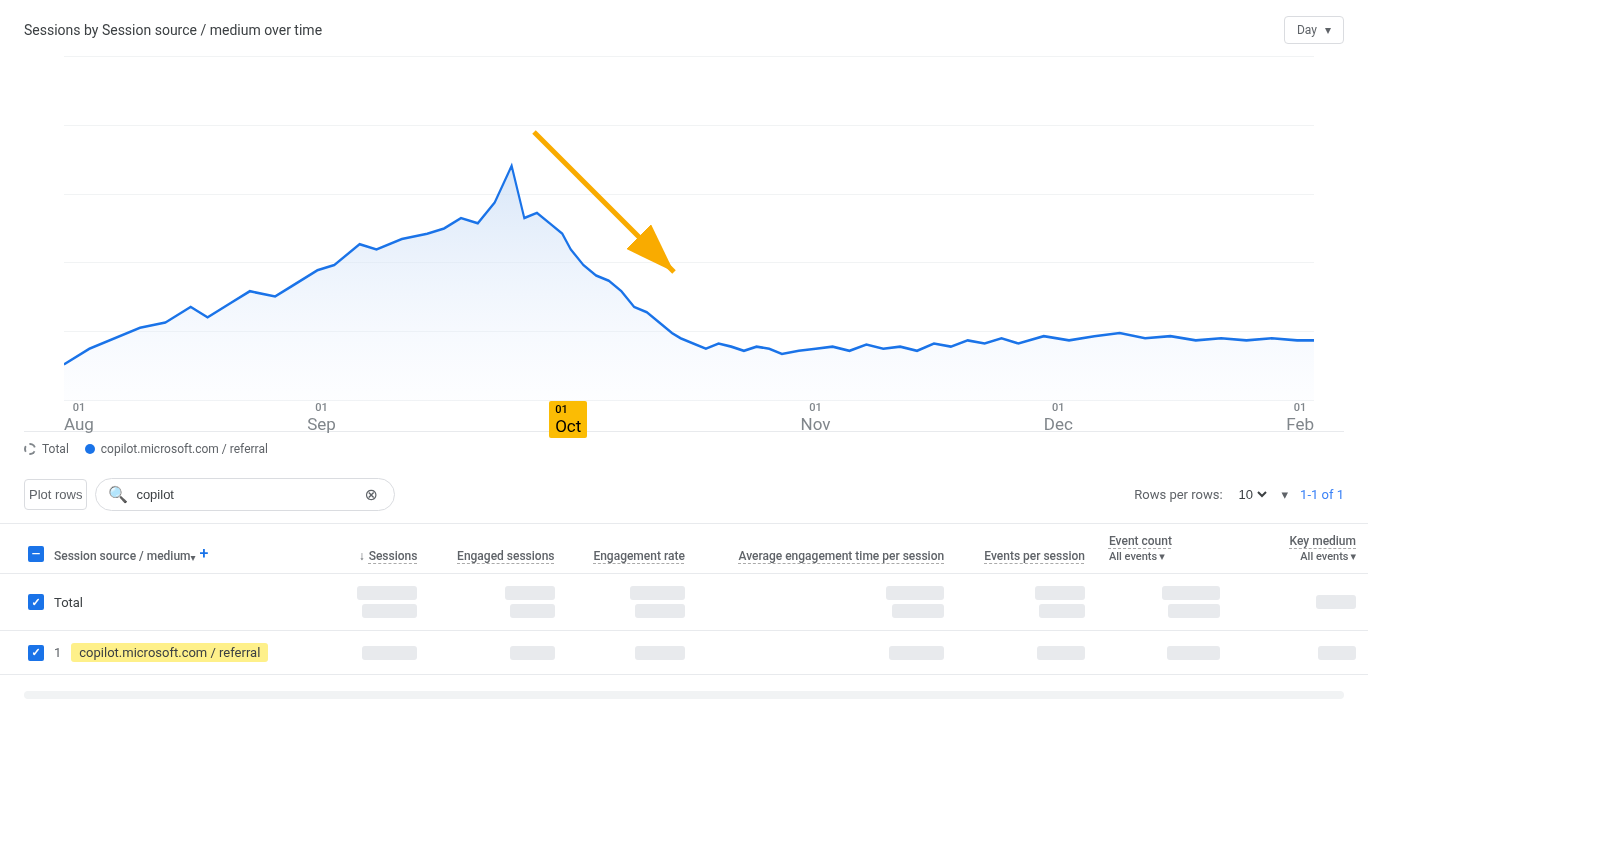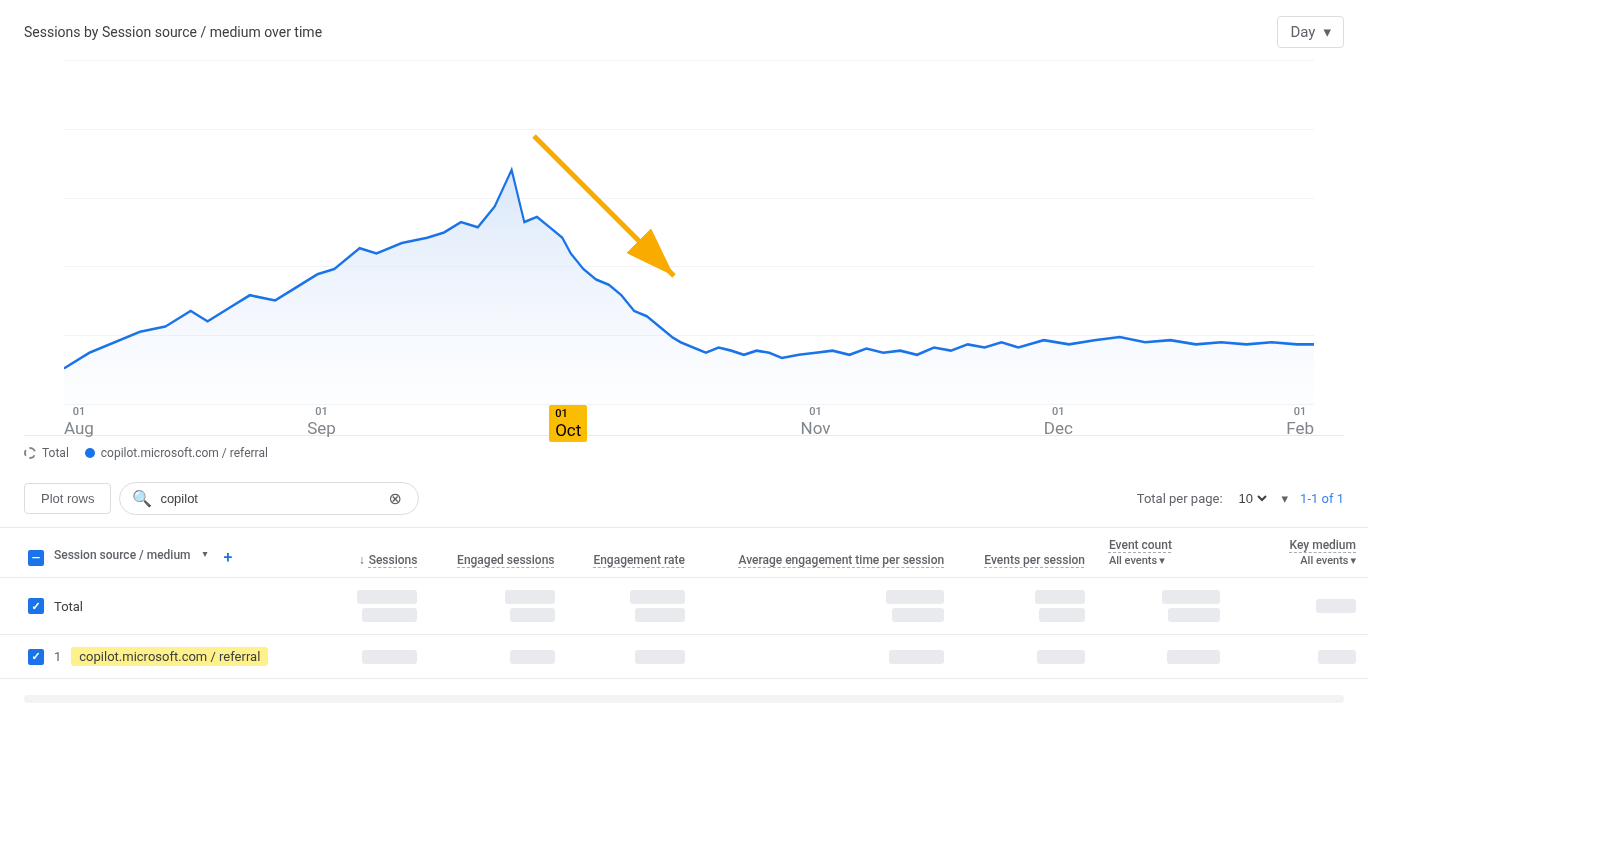--- a/index.html
+++ b/index.html
@@ -4,35 +4,35 @@
   <style>
     * { box-sizing: border-box; margin: 0; padding: 0; }
     body { font-family: 'Google Sans', Roboto, Arial, sans-serif; background: #fff; color: #3c4043; font-size: 13px; overflow-x: hidden; }
 
     .page { width: 1368px; min-height: 851px; background: #fff; position: relative; }
 
     
     .chart-header { display: flex; align-items: center; justify-content: space-between; padding: 16px 24px 8px 24px; }
     .chart-title { font-size: 14px; color: #3c4043; font-weight: 400; }
     .day-selector { display: flex; align-items: center; border: 1px solid #dadce0; border-radius: 4px; padding: 6px 12px; cursor: pointer; font-size: 13px; color: #3c4043; gap: 8px; }
-    .day-selector span { font-size: 15px; color: #5f6368; }
+    .day-selector span { font-size: 12px; color: #5f6368; }
 
     
     .chart-container { position: relative; margin: 0 24px; height: 380px; border-bottom: 1px solid #e8eaed; }
 
     
     .legend { display: flex; align-items: center; padding: 10px 24px; gap: 16px; }
     .legend-item { display: flex; align-items: center; gap: 6px; font-size: 12px; color: #5f6368; }
     .legend-dot-circle { width: 12px; height: 12px; border-radius: 50%; border: 2px dashed #80868b; background: transparent; }
     .legend-dot-solid { width: 10px; height: 10px; border-radius: 50%; background: #1a73e8; }
 
     
     .toolbar { display: flex; align-items: center; justify-content: space-between; padding: 12px 24px; border-bottom: 1px solid #e8eaed; }
     .toolbar-left { display: flex; align-items: center; gap: 8px; }
-    .plot-rows-btn { border: 1px solid #dadce0; border-radius: 4px; padding: 7px 16px; font-size: 13px; color: #5f6368; background: #fff; cursor: pointer; }
+    .plot-rows-btn { border: 1px solid #dadce0; border-radius: 4px; padding: 7px 4px; font-size: 13px; color: #5f6368; background: #fff; cursor: pointer; }
     .search-box { display: flex; align-items: center; border: 1px solid #dadce0; border-radius: 20px; padding: 6px 12px; gap: 8px; background: #fff; min-width: 300px; }
     .search-icon { color: #5f6368; font-size: 16px; }
     .search-input { border: none; outline: none; font-size: 13px; color: #3c4043; width: 220px; background: transparent; }
     .clear-icon { color: #5f6368; cursor: pointer; font-size: 16px; }
     .toolbar-right { display: flex; align-items: center; gap: 12px; font-size: 13px; color: #5f6368; }
     .rows-per-page-label { color: #5f6368; }
     .rows-select { border: none; font-size: 13px; color: #3c4043; background: transparent; cursor: pointer; }
     .pagination-info { color: #3b82f6; }
 
     
@@ -45,21 +45,21 @@
     tbody td { padding: 12px 12px; font-size: 13px; color: #3c4043; }
     tbody td.numeric { text-align: right; }
 
     .checkbox { width: 16px; height: 16px; border-radius: 2px; display: inline-flex; align-items: center; justify-content: center; cursor: pointer; }
     .checkbox-checked { background: #1a73e8; border: 2px solid #1a73e8; }
     .checkbox-minus { background: #1a73e8; border: 2px solid #1a73e8; }
     .checkbox-icon { color: #fff; font-size: 11px; font-weight: bold; }
 
     .col-header-with-arrow { display: flex; align-items: center; gap: 4px; }
     .sort-arrow { color: #5f6368; }
-    .col-filter { display: flex; align-items: flex-start; gap: 12px; }
+    .col-filter { display: flex; align-items: flex-end; gap: 0; }
     .filter-dropdown { display: flex; align-items: center; gap: 2px; font-size: 11px; color: #5f6368; cursor: pointer; }
 
     .th-session-source { min-width: 200px; }
     .th-sessions { min-width: 100px; }
     .th-engaged { min-width: 110px; }
     .th-engagement-rate { min-width: 110px; }
     .th-avg-engagement { min-width: 130px; }
     .th-events-per { min-width: 100px; }
     .th-event-count { min-width: 120px; }
     .th-key-events { min-width: 120px; }
@@ -182,21 +182,21 @@
   <div class="toolbar">
     <div class="toolbar-left">
       <button class="plot-rows-btn">Plot rows</button>
       <div class="search-box">
         <span class="search-icon">🔍</span>
         <input class="search-input" type="text" value="copilot" style="">
         <span class="clear-icon">⊗</span>
       </div>
     </div>
     <div class="toolbar-right">
-      <span class="rows-per-page-label">Total per page:</span>
+      <span class="rows-per-page-label">Rows per rows:</span>
       <select class="rows-select">
         <option value="10">10</option>
         <option value="25">25</option>
         <option value="50">50</option>
       </select>
       <span>▾</span>
       <span class="pagination-info">1-1 of 1</span>
     </div>
   </div>
 

